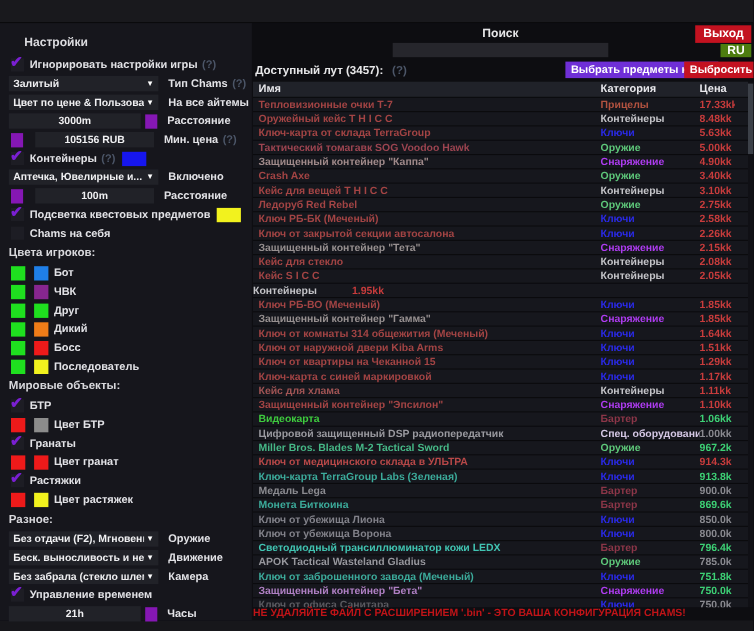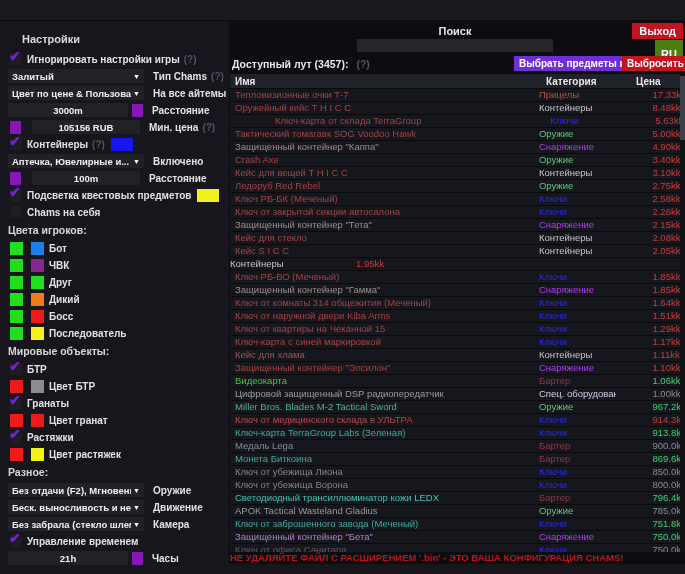--- a/index.html
+++ b/index.html
@@ -3,21 +3,21 @@
 <meta charset="utf-8">
 <style>
   * { margin:0; padding:0; box-sizing:border-box; font-family:"Liberation Sans", sans-serif; }
   html,body { width:685px; height:574px; overflow:hidden; }
   body { background:#0d0d11; position:relative; color:#e8e8ea; }
   .titlebar { position:absolute; left:0; top:0; width:685px; height:21px; background:#19191d; border-bottom:1px solid #0a0a0c; }
   .bottomstrip { position:absolute; left:0; top:564px; width:685px; height:10px; background:#17171b; }
 
   
   .exit-btn { position:absolute; top:23px; right:2px; background:#c31220; color:#fff; font-weight:bold; font-size:11px; border:none; padding:2px 7px; cursor:pointer; }
-  .lang-btn { position:absolute; top:40px; right:2px; background:#4d7c0f; color:#fff; font-weight:bold; font-size:11px; border:none; padding:8px 6px; cursor:pointer; }
+  .lang-btn { position:absolute; top:40px; right:2px; background:#4d7c0f; color:#fff; font-weight:bold; font-size:11px; border:none; padding:0 6px; cursor:pointer; }
   .search-label { position:absolute; top:25px; left:357px; width:196px; text-align:center; font-size:11px; font-weight:bold; color:#e6e6e8; }
   .search-input { position:absolute; top:39px; left:357px; width:196px; height:13px; background:#26262c; border:none; color:#ddd; font-size:10px; padding:0 4px; }
 
   
   .left-panel { position:absolute; left:0; top:21px; width:229px; height:543px; background:#16161c; padding:8px 0 0 0; }
   .panel-title { font-size:11px; font-weight:bold; color:#dcdce0; margin:4px 0 6px 22px; }
   .lrow { height:16px; margin-bottom:1px; display:flex; align-items:center; position:relative; font-size:10px; font-weight:bold; color:#e2e2e6; }
   .lrow .lbl { color:#e2e2e6; white-space:nowrap; }
   .lrow .help { color:#4c5668; margin-left:4px; font-weight:bold; }
   .section-h { font-size:10.5px; font-weight:bold; color:#d8d8dc; margin:4px 0 2px 8px; height:14px; }
@@ -41,21 +41,21 @@
   .loot-head { position:absolute; left:232px; top:58px; width:453px; height:14px; font-size:10.5px; font-weight:bold; }
   .loot-head .help { color:#4c5668; margin-left:8px; }
   .kappa-btn { position:absolute; left:514px; top:56px; background:#6f2fd6; border:none; color:#fff; font-weight:bold; font-size:10px; padding:2px 5px; cursor:pointer; white-space:nowrap; }
   .dropall-btn { position:absolute; left:622px; top:56px; background:#c31220; border:none; color:#fff; font-weight:bold; font-size:10px; padding:2px 5px; cursor:pointer; white-space:nowrap; }
 
   .loot-table { position:absolute; left:230px; top:74px; width:450px; height:478px; overflow:hidden; }
   .thead { display:flex; background:#202229; height:15px; align-items:center; font-size:10px; font-weight:bold; color:#e8e8ec; border-bottom:1px solid #0a0a0d; }
   .col-name { width:316px; padding-left:5px; overflow:hidden; white-space:nowrap; }
   .col-cat  { width:90px; overflow:hidden; white-space:nowrap; }
   .col-price{ width:32px; overflow:hidden; white-space:nowrap; }
-  .trow { display:flex; height:13px; background:#16171d; border-bottom:1px solid #0a0a0d; font-size:9.5px; font-weight:normal; cursor:pointer;gap:36px; }
+  .trow { display:flex; height:13px; align-items:center; background:#16171d; border-bottom:1px solid #0a0a0d; font-size:9.5px; font-weight:bold; cursor:pointer; }
   .scrollbar { position:absolute; left:680px; top:74px; width:5px; height:478px; background:#101015; }
   .scroll-thumb { position:absolute; left:0; top:2px; width:5px; height:64px; background:#3c4048; cursor:grab; }
   .footer-warning { position:absolute; left:230px; top:552px; width:455px; font-size:9.5px; font-weight:bold; color:#c01418; }
 </style>
 </head>
 <body>
 
 <div class="titlebar"></div>
 <div class="bottomstrip"></div>
 
@@ -249,21 +249,21 @@
         <span class="col-name" style="color: rgb(163, 68, 68);">Тепловизионные очки Т-7</span>
         <span class="col-cat" style="color: rgb(179, 83, 64);">Прицелы</span>
         <span class="col-price" style="color: rgb(200, 60, 60);">17.33kk</span>
       </div>
       <div class="trow">
         <span class="col-name" style="color: rgb(163, 68, 68);">Оружейный кейс T H I C C</span>
         <span class="col-cat" style="color: rgb(196, 196, 200);">Контейнеры</span>
         <span class="col-price" style="color: rgb(200, 60, 60);">8.48kk</span>
       </div>
       <div class="trow">
-        <span class="col-name" style="color: rgb(163, 68, 68); margin-left: 40px;">Ключ-карта от склада TerraGroup</span>
+        <span class="col-name" style="color: rgb(163, 68, 68);">Ключ-карта от склада TerraGroup</span>
         <span class="col-cat" style="color: rgb(42, 42, 232);">Ключи</span>
         <span class="col-price" style="color: rgb(200, 60, 60);">5.63kk</span>
       </div>
       <div class="trow">
         <span class="col-name" style="color: rgb(156, 68, 80);">Тактический томагавк SOG Voodoo Hawk</span>
         <span class="col-cat" style="color: rgb(94, 200, 122);">Оружие</span>
         <span class="col-price" style="color: rgb(200, 60, 60);">5.00kk</span>
       </div>
       <div class="trow">
         <span class="col-name" style="color: rgb(160, 138, 138);">Защищенный контейнер "Каппа"</span>

